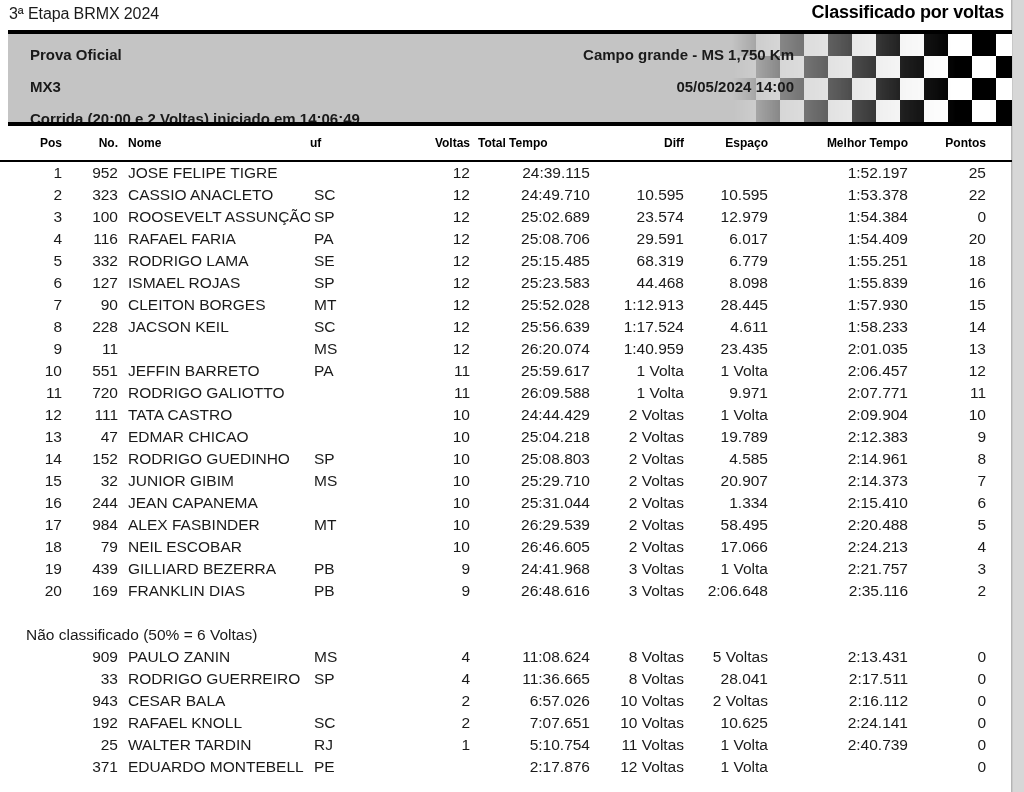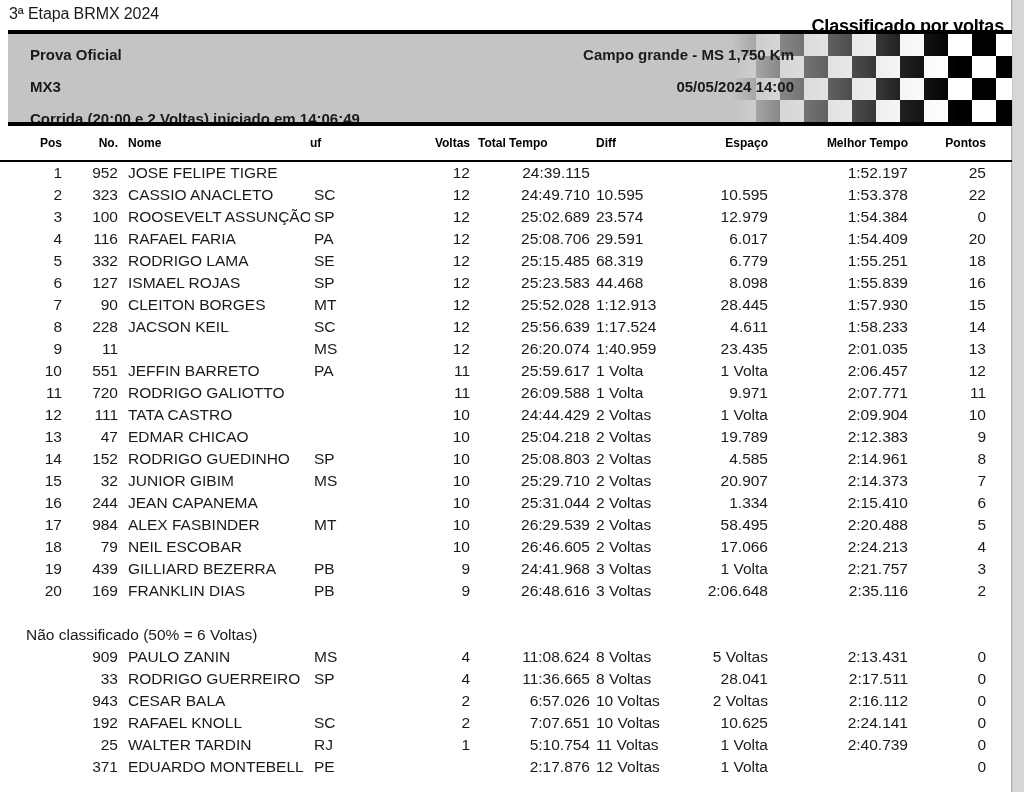--- a/index.html
+++ b/index.html
@@ -36,21 +36,21 @@
   }
   #event-title {
     position: absolute;
     left: 9px; top: 5px;
     font-size: 16px;
     color: #1a1a1a;
     letter-spacing: -0.1px;
   }
   #doc-title {
     position: absolute;
-    right: 8px; top: 16px;
+    right: 8px; top: 2px;
     font-size: 18px;
     font-weight: bold;
     color: #000;
     letter-spacing: -0.2px;
   }
 
   
   #header-band {
     position: absolute;
     left: 8px; top: 30px;
@@ -100,21 +100,21 @@
   #thead { border-bottom: 2px solid #000; }
   .cell { position: absolute; top: 2px; white-space: nowrap; }
 
   
   .c-pos    { left: 14px;  width: 48px;  text-align: right; }
   .c-no     { left: 66px;  width: 52px;  text-align: right; }
   .c-nome   { left: 128px; width: 182px; text-align: left; overflow: hidden; text-overflow: clip; }
   .c-uf     { left: 314px; width: 40px;  text-align: left; }
   .c-voltas { left: 392px; width: 78px;  text-align: right; }
   .c-total  { left: 478px; width: 112px; text-align: right; }
-  .c-diff   { left: 596px; width: 88px;  }
+  .c-diff   { left: 596px; width: 88px;  text-align: right; }
   .c-espaco { left: 688px; width: 80px;  text-align: right; }
   .c-melhor { left: 778px; width: 130px; text-align: right; }
   .c-pontos { left: 912px; width: 74px;  text-align: right; }
 
   
   #thead .c-pos    { left: 14px;  width: 48px; }
   #thead .c-no     { left: 66px;  width: 52px; }
   #thead .c-nome   { left: 128px; width: 182px; }
   #thead .c-uf     { left: 310px; width: 40px; }
   #thead .c-voltas { left: 392px; width: 78px; }

